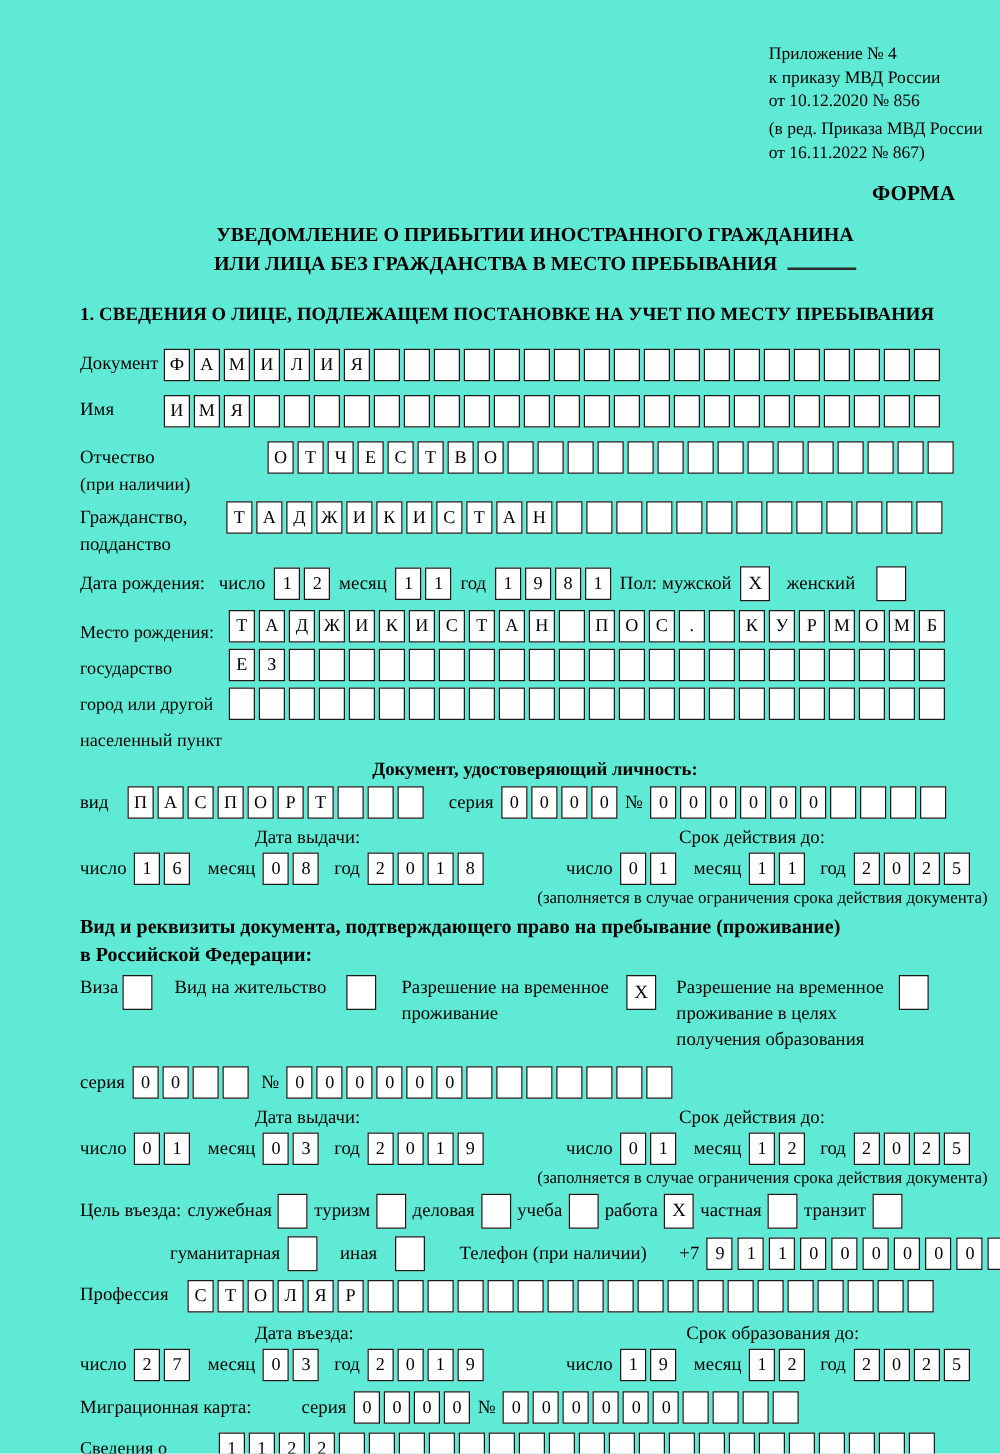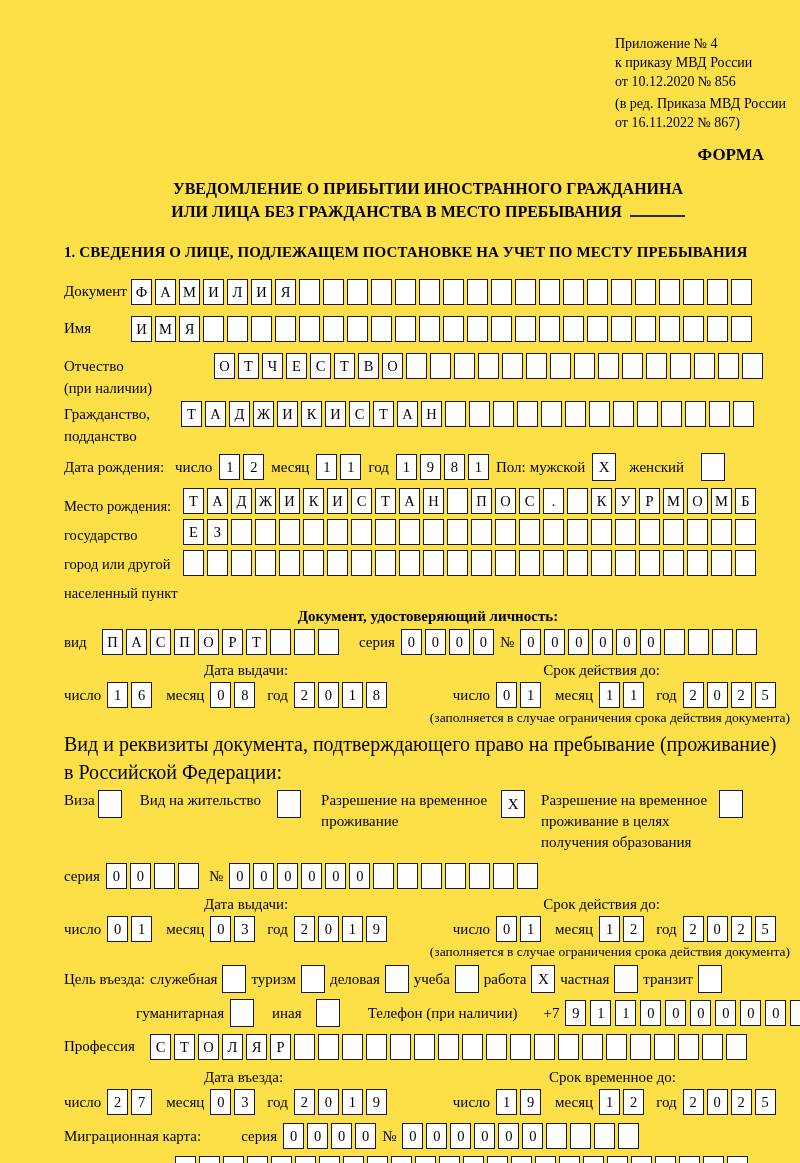--- a/index.html
+++ b/index.html
@@ -1,17 +1,17 @@
 <!DOCTYPE html>
 <html><head>
 <meta charset="utf-8">
 <style>
   html,body { margin:0; padding:0; background:#fff; }
   body { width:800px; height:1163px; font-family:"Liberation Serif", serif; color:#000; }
-  .page { position:relative; width:800px; height:1163px; overflow:hidden; background:#fde047; }
+  .page { position:relative; width:800px; height:1163px; overflow:hidden; background:#5eead4; }
   .content { padding:34px 8px 0 64px; }
 
   
   .appendix { margin-left:551px; font-size:14px; line-height:19px; }
   .appendix .edition { margin-top:3px; }
   .forma { text-align:right; padding-right:28px; font-weight:bold; font-size:17px; margin-top:13px; }
 
   
   .title { text-align:center; font-weight:bold; font-size:16px; line-height:23px; margin-top:12px; }
   .blank-line { display:inline-block; width:55px; height:14px; border-bottom:2.2px solid #2b2b2b; margin-left:8px; }
@@ -24,21 +24,21 @@
   .cellrow { display:flex; gap:3px; margin-bottom:5px; }
   .cell { width:19px; height:24px; border:1.6px solid #1a1a1a; display:flex; align-items:center;
           justify-content:center; font-size:14.5px; flex:none; background:#fff; }
   .checkbox { width:22px; height:26px; border:1.6px solid #1a1a1a; display:inline-flex; align-items:center;
               justify-content:center; font-size:15px; flex:none; background:#fff; }
   .inline { display:flex; align-items:center; }
   .ilabel { font-size:15px; flex:none; }
   .center-b { text-align:center; font-weight:bold; font-size:15px; margin-top:8px; }
   .subheads { display:flex; font-size:15px; margin-top:7px; }
   .note { font-size:13.5px; text-align:right; padding-right:2px; margin-top:2px; }
-  .plain { font-size:20px; margin-top:7px; }
+  .plain { font-size:16px; margin-top:7px;font-weight:bold; }
   .opt { display:flex; align-items:flex-start; }
   .opt .optlabel { font-size:15px; line-height:21px; }
 </style>
 </head>
 <body>
 
 <div class="page">
 <div class="content">
 
   <div class="appendix">
@@ -547,21 +547,21 @@
           <span class="cell"></span>
           <span class="cell"></span>
           <span class="cell"></span>
           <span class="cell"></span>
           <span class="cell"></span>
         </div>
   </div>
 
   <div class="subheads" style="margin-top:4px;">
     <span style="margin-left:140px;">Дата въезда:</span>
-    <span style="margin-left:266px;">Срок временное до:</span>
+    <span style="margin-left:266px;">Срок образования до:</span>
   </div>
   <div class="inline" style="margin-top:3px; gap:6px;">
     <span class="ilabel">число</span>
     <div class="cellrow" style="margin-bottom:0;">
           <span class="cell">2</span>
           <span class="cell">7</span>
         </div>
     <span class="ilabel" style="margin-left:8px;">месяц</span>
     <div class="cellrow" style="margin-bottom:0;">
           <span class="cell">0</span>

